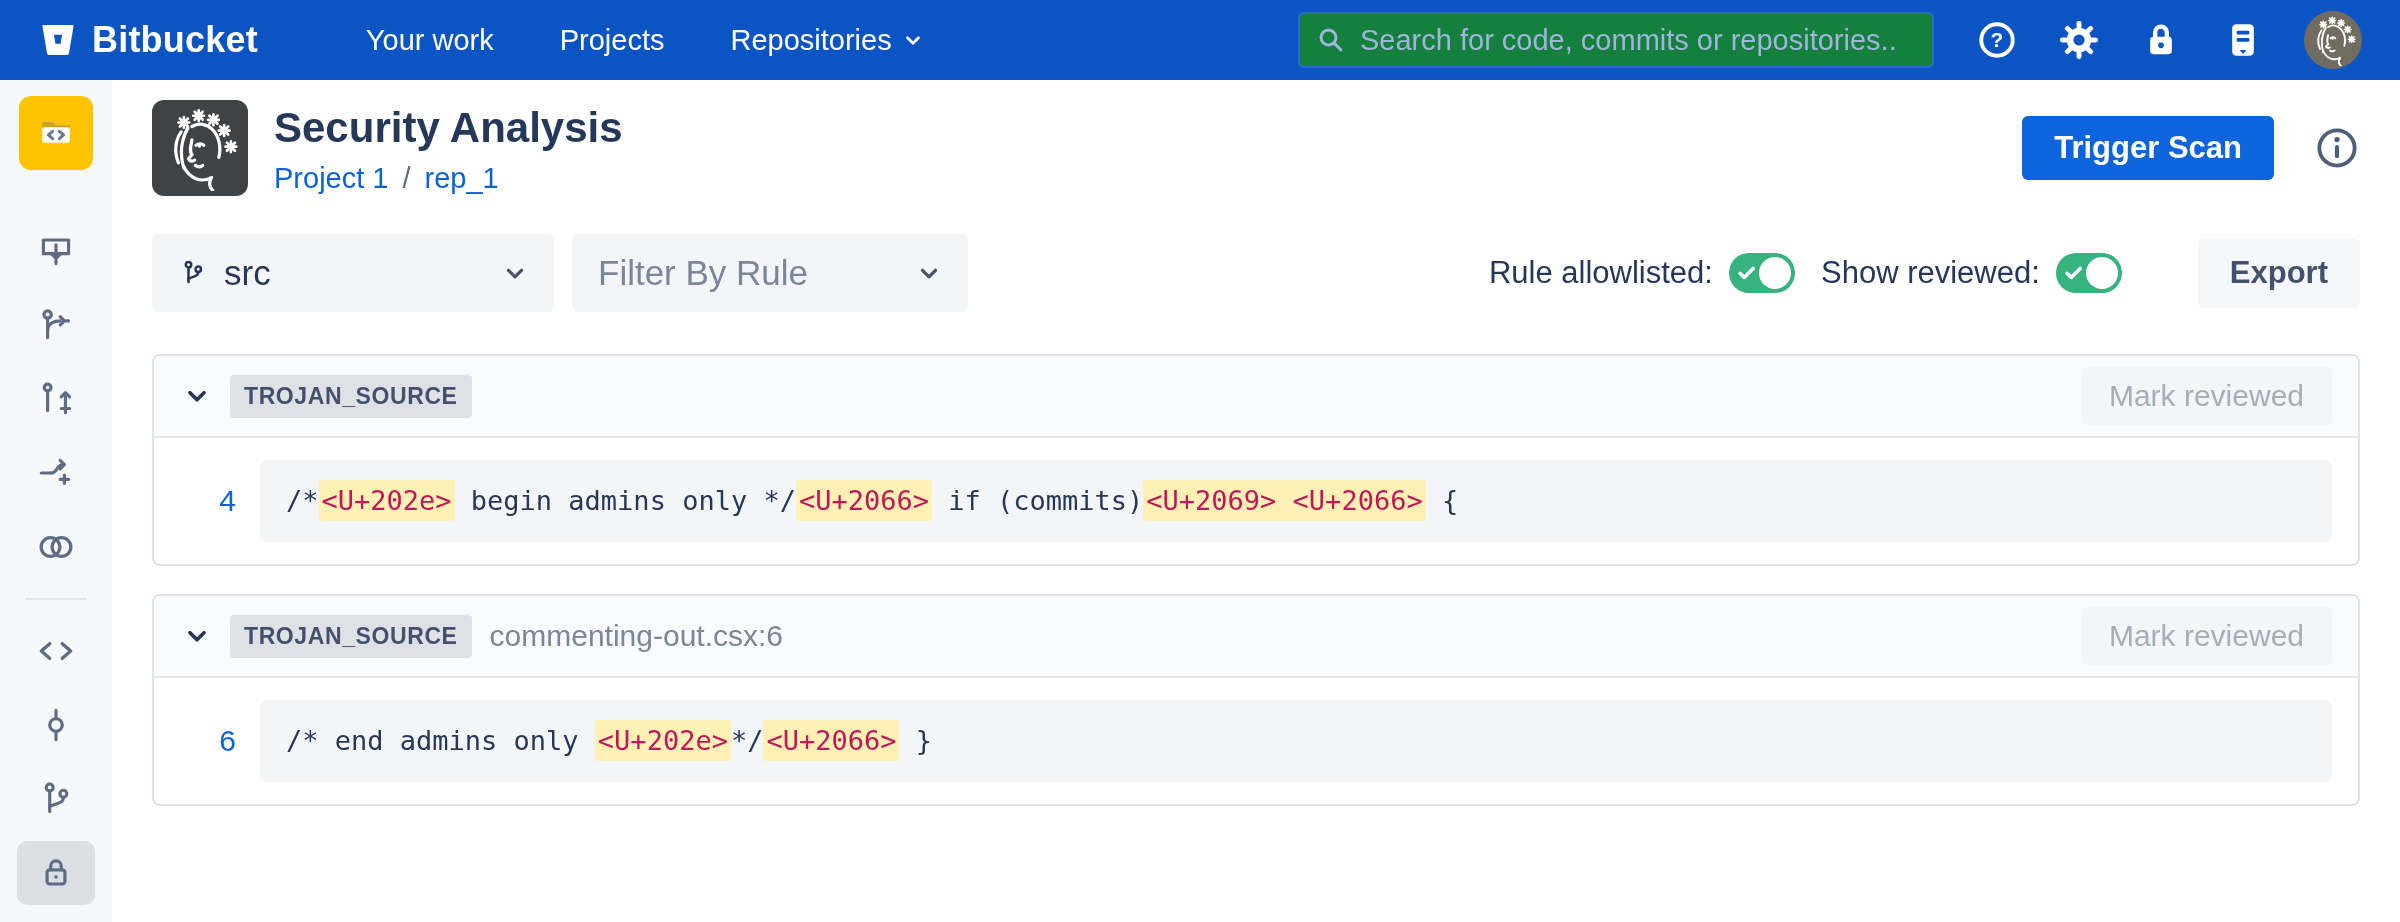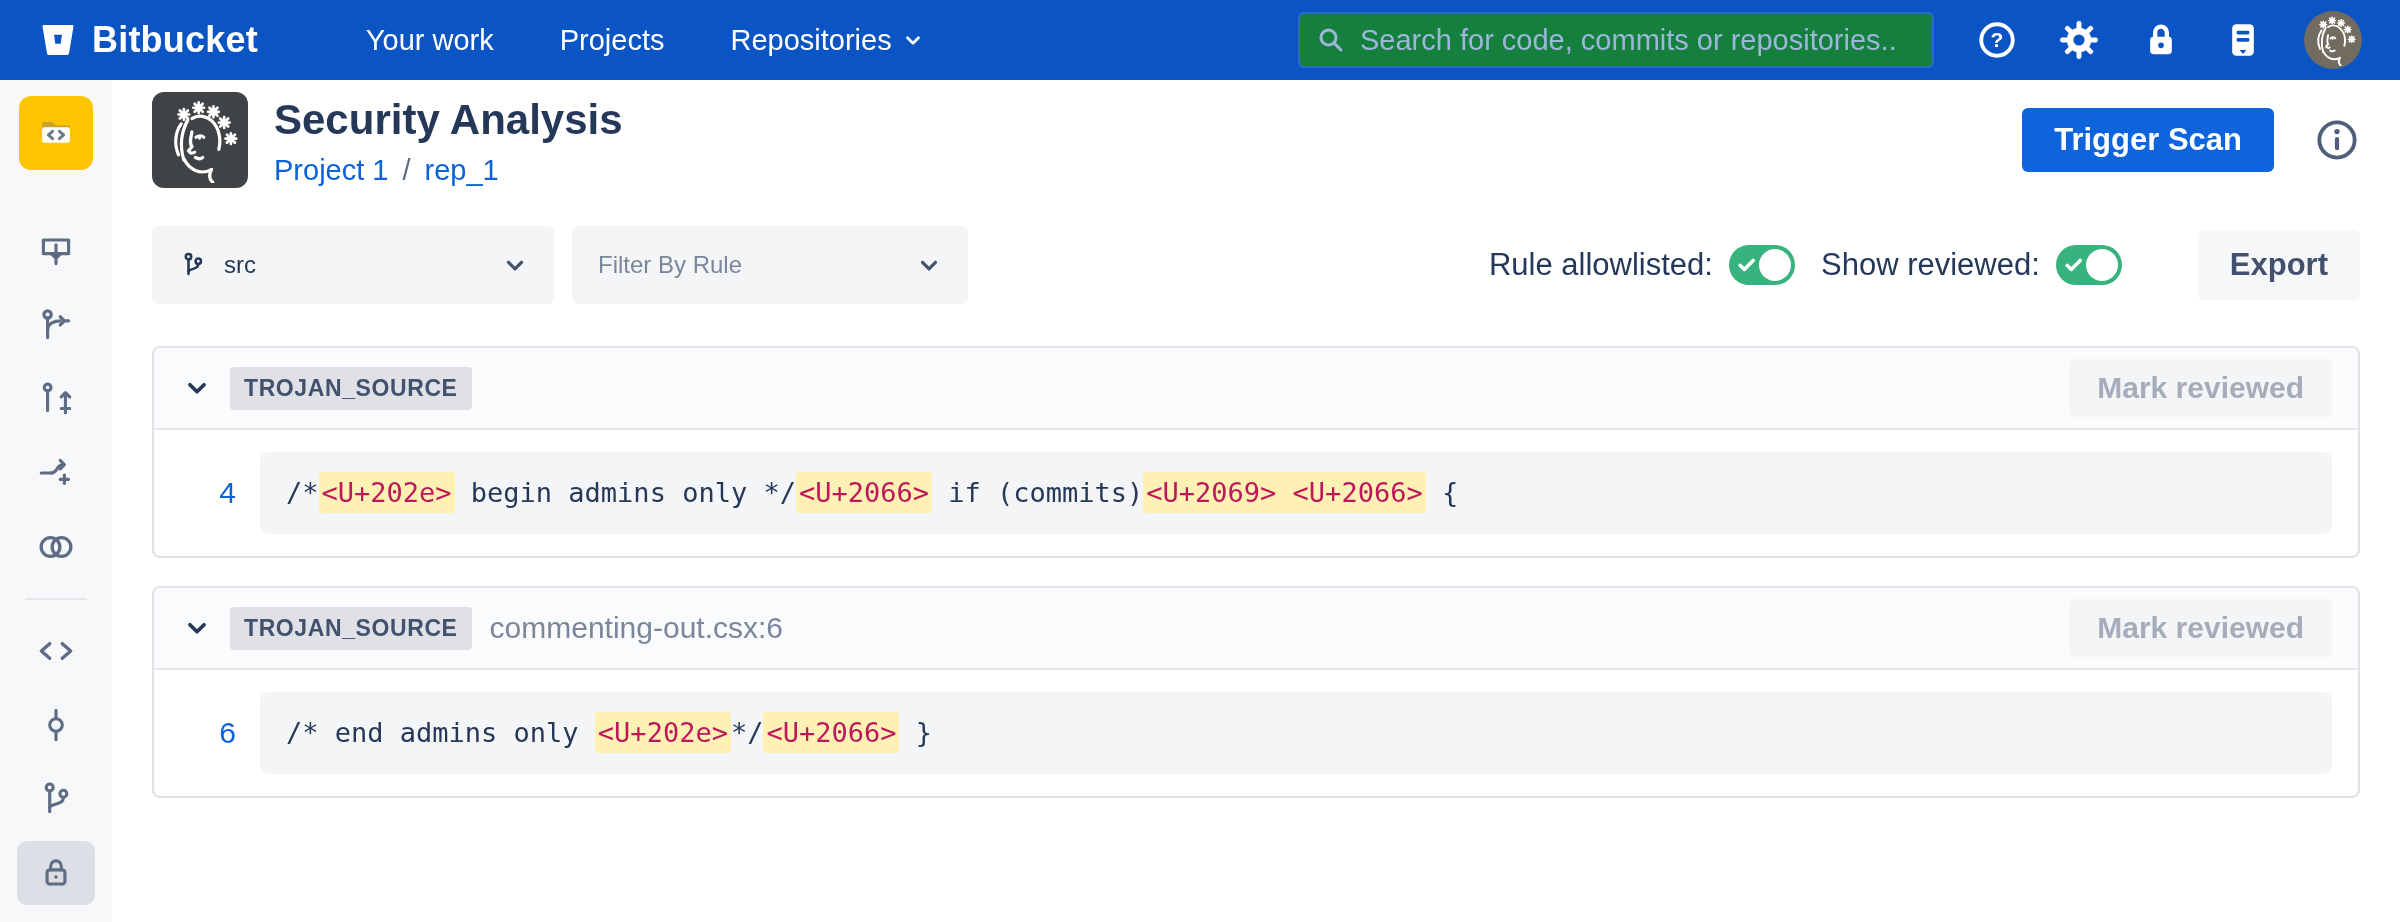--- a/index.html
+++ b/index.html
@@ -16,52 +16,52 @@
   .nav-icons{display:flex;align-items:center;gap:40px;margin-left:42px;}
   .nav-icon{width:42px;height:42px;display:flex;align-items:center;justify-content:center;cursor:pointer;}
   .nav-avatar{width:58px;height:58px;border-radius:50%;background:#716C5F;display:flex;align-items:center;justify-content:center;overflow:hidden;cursor:pointer;}
   
   .layout{flex:1;display:flex;min-height:0;}
   .sidebar{width:112px;min-width:112px;background:#F7F8FA;display:flex;flex-direction:column;align-items:center;padding-top:16px;box-sizing:border-box;}
   .repo-avatar{width:74px;height:74px;border-radius:12px;background:#FFC400;display:flex;align-items:center;justify-content:center;margin-bottom:44px;cursor:pointer;}
   .side-item{width:78px;height:64px;display:flex;align-items:center;justify-content:center;margin:5px 0;border-radius:10px;color:#5E6C84;cursor:pointer;}
   .side-item.selected{background:#DCE0E6;}
   .side-divider{width:62px;border-top:2px solid #E3E5E8;margin:14px 0;}
-  .main{flex:1;background:#fff;padding:12px 40px 0 40px;box-sizing:border-box;}
+  .main{flex:1;background:#fff;padding:20px 40px 0 40px;box-sizing:border-box;}
   
   .page-header{display:flex;align-items:flex-start;}
   .project-avatar{width:96px;height:96px;border-radius:12px;background:#404346;display:flex;align-items:center;justify-content:center;}
   .title-block{margin-left:26px;}
   .page-title{font-size:42px;font-weight:700;color:#253858;margin:4px 0 10px 0;}
   .breadcrumb{font-size:29px;display:flex;gap:14px;}
   .breadcrumb a{color:#0C63D6;text-decoration:none;cursor:pointer;}
   .breadcrumb .sep{color:#5E6C84;}
   .header-actions{margin-left:auto;display:flex;align-items:center;gap:40px;margin-top:16px;}
   .btn-primary{height:64px;padding:0 32px;background:#0D64DC;color:#fff;font-size:31px;font-weight:600;border:none;border-radius:6px;cursor:pointer;font-family:"Liberation Sans",sans-serif;}
   .info-btn{width:46px;height:46px;display:flex;align-items:center;justify-content:center;cursor:pointer;}
   
   .filter-row{margin-top:38px;display:flex;align-items:center;}
-  .select{height:78px;border-radius:6px;background:#F4F5F7;display:flex;align-items:center;padding:0 26px;box-sizing:border-box;font-size:24px;cursor:pointer;}
+  .select{height:78px;border-radius:6px;background:#F4F5F7;display:flex;align-items:center;padding:0 26px;box-sizing:border-box;font-size:35px;cursor:pointer;}
   .select .chev{margin-left:auto;color:#44546F;display:flex;}
   .branch-select{width:402px;color:#253858;gap:16px;}
   .rule-select{width:396px;margin-left:18px;color:#7A869A;}
   .toggles{margin-left:auto;display:flex;align-items:center;}
   .toggle-label{font-size:31px;color:#253858;margin-right:16px;}
   .toggle{width:66px;height:40px;border-radius:22px;background:#36B37E;position:relative;cursor:pointer;margin-right:26px;}
   .toggle .knob{position:absolute;top:4px;right:4px;width:32px;height:32px;border-radius:50%;background:#fff;}
   .toggle .tick{position:absolute;left:7px;top:9px;}
   .btn-subtle{height:70px;padding:0 32px;margin-left:50px;background:#F6F7F9;color:#42526E;font-size:31px;border:none;border-radius:6px;cursor:pointer;font-family:"Liberation Sans",sans-serif;font-weight:bold;}
   
   .findings{margin-top:42px;}
   .card{border:2px solid #DFE1E6;border-radius:8px;margin-bottom:28px;overflow:hidden;background:#fff;}
   .card-header{height:82px;background:#FAFBFC;border-bottom:2px solid #E7E9ED;display:flex;align-items:center;padding:0 26px;box-sizing:border-box;}
   .chev-btn{display:flex;align-items:center;justify-content:center;width:34px;height:34px;color:#253858;cursor:pointer;margin-right:16px;}
   .badge{background:#DFE1E6;color:#42526E;font-size:23px;font-weight:700;letter-spacing:.6px;padding:8px 14px;border-radius:4px;}
   .finding-loc{margin-left:18px;font-size:30px;color:#7A869A;}
-  .btn-mark{margin-left:auto;height:58px;padding:0 28px;background:#F4F5F7;color:#A5ADBA;font-size:30px;border:none;border-radius:6px;cursor:pointer;font-family:"Liberation Sans",sans-serif;font-weight:bold;}
+  .btn-mark{margin-left:auto;height:58px;padding:0 28px;background:#F4F5F7;color:#A5ADBA;font-size:30px;border:none;border-radius:6px;cursor:pointer;font-family:"Liberation Sans",sans-serif;}
   .card-body{padding:22px 26px;}
   .code-row{display:flex;align-items:center;}
   .line-no{width:56px;text-align:right;color:#0C63D6;font-size:30px;flex:none;}
   .code-block{flex:1;margin-left:24px;background:#F4F5F7;border-radius:8px;padding:24px 26px;box-sizing:border-box;}
   .code-text{font-family:"DejaVu Sans Mono",monospace;font-size:27px;line-height:34px;color:#253858;white-space:pre;}
   .code-text .hl{background:#FFF0B3;color:#be185d;padding:5px 3px;border-radius:3px;}
   svg{display:block;}
 </style>
 </head>
 <body>

